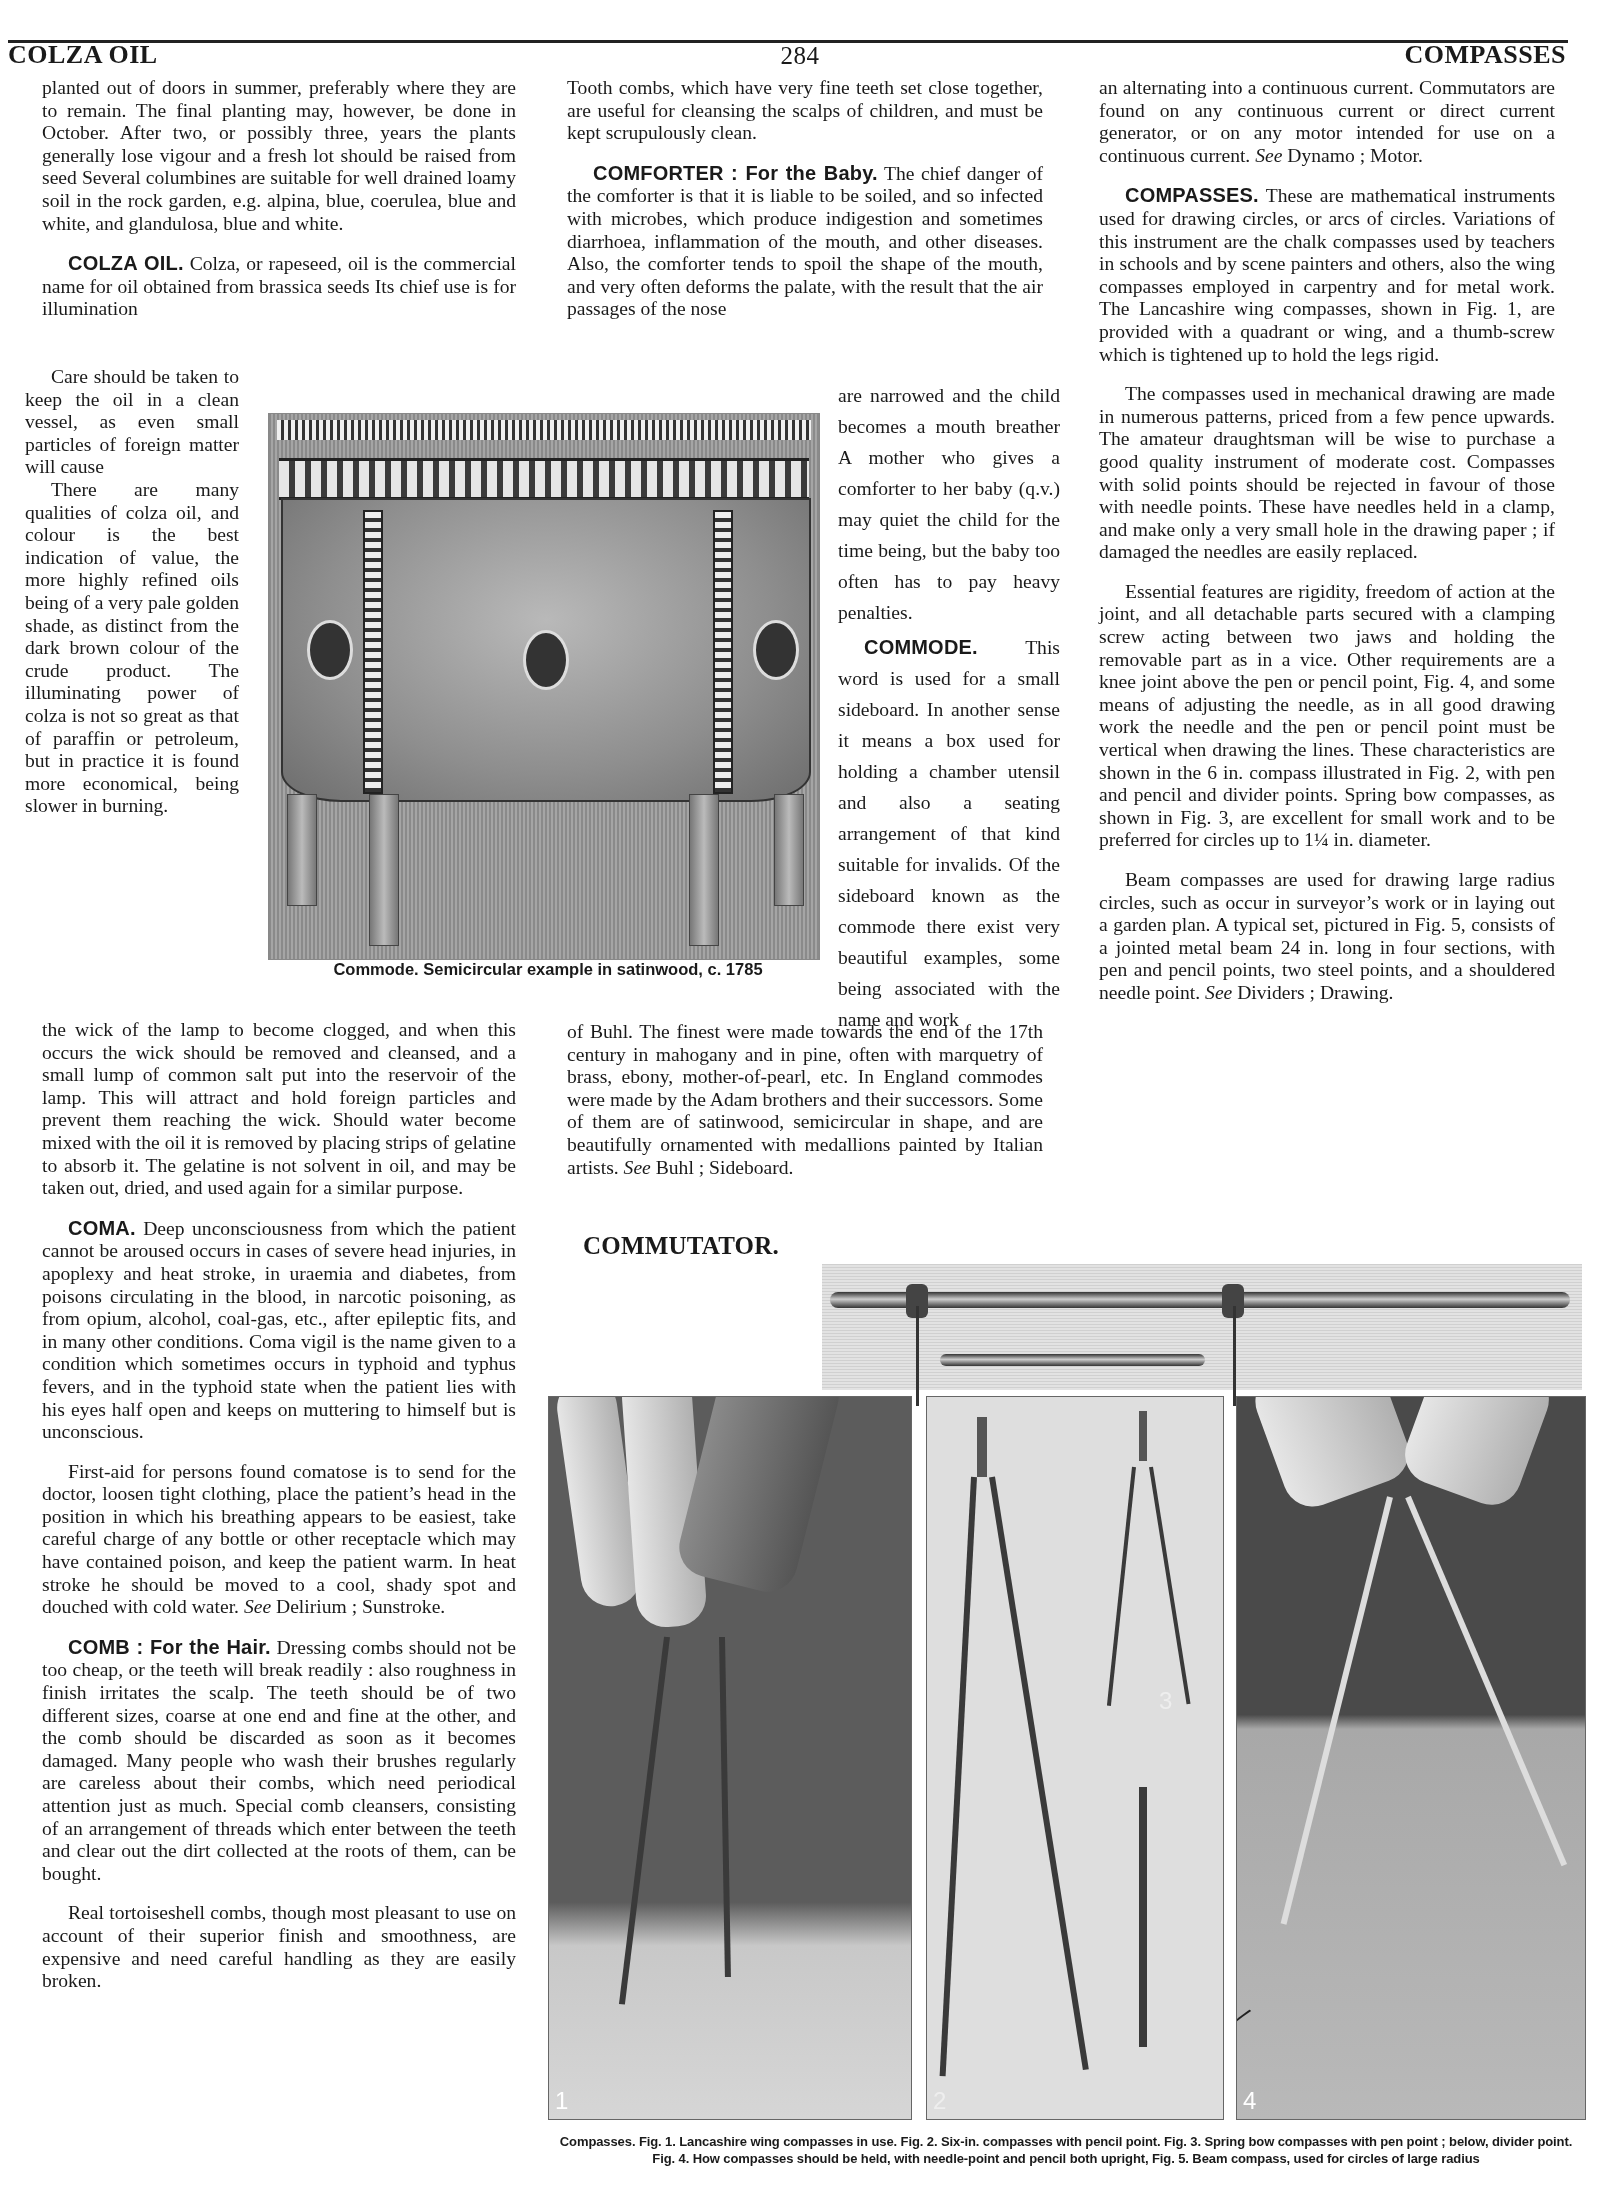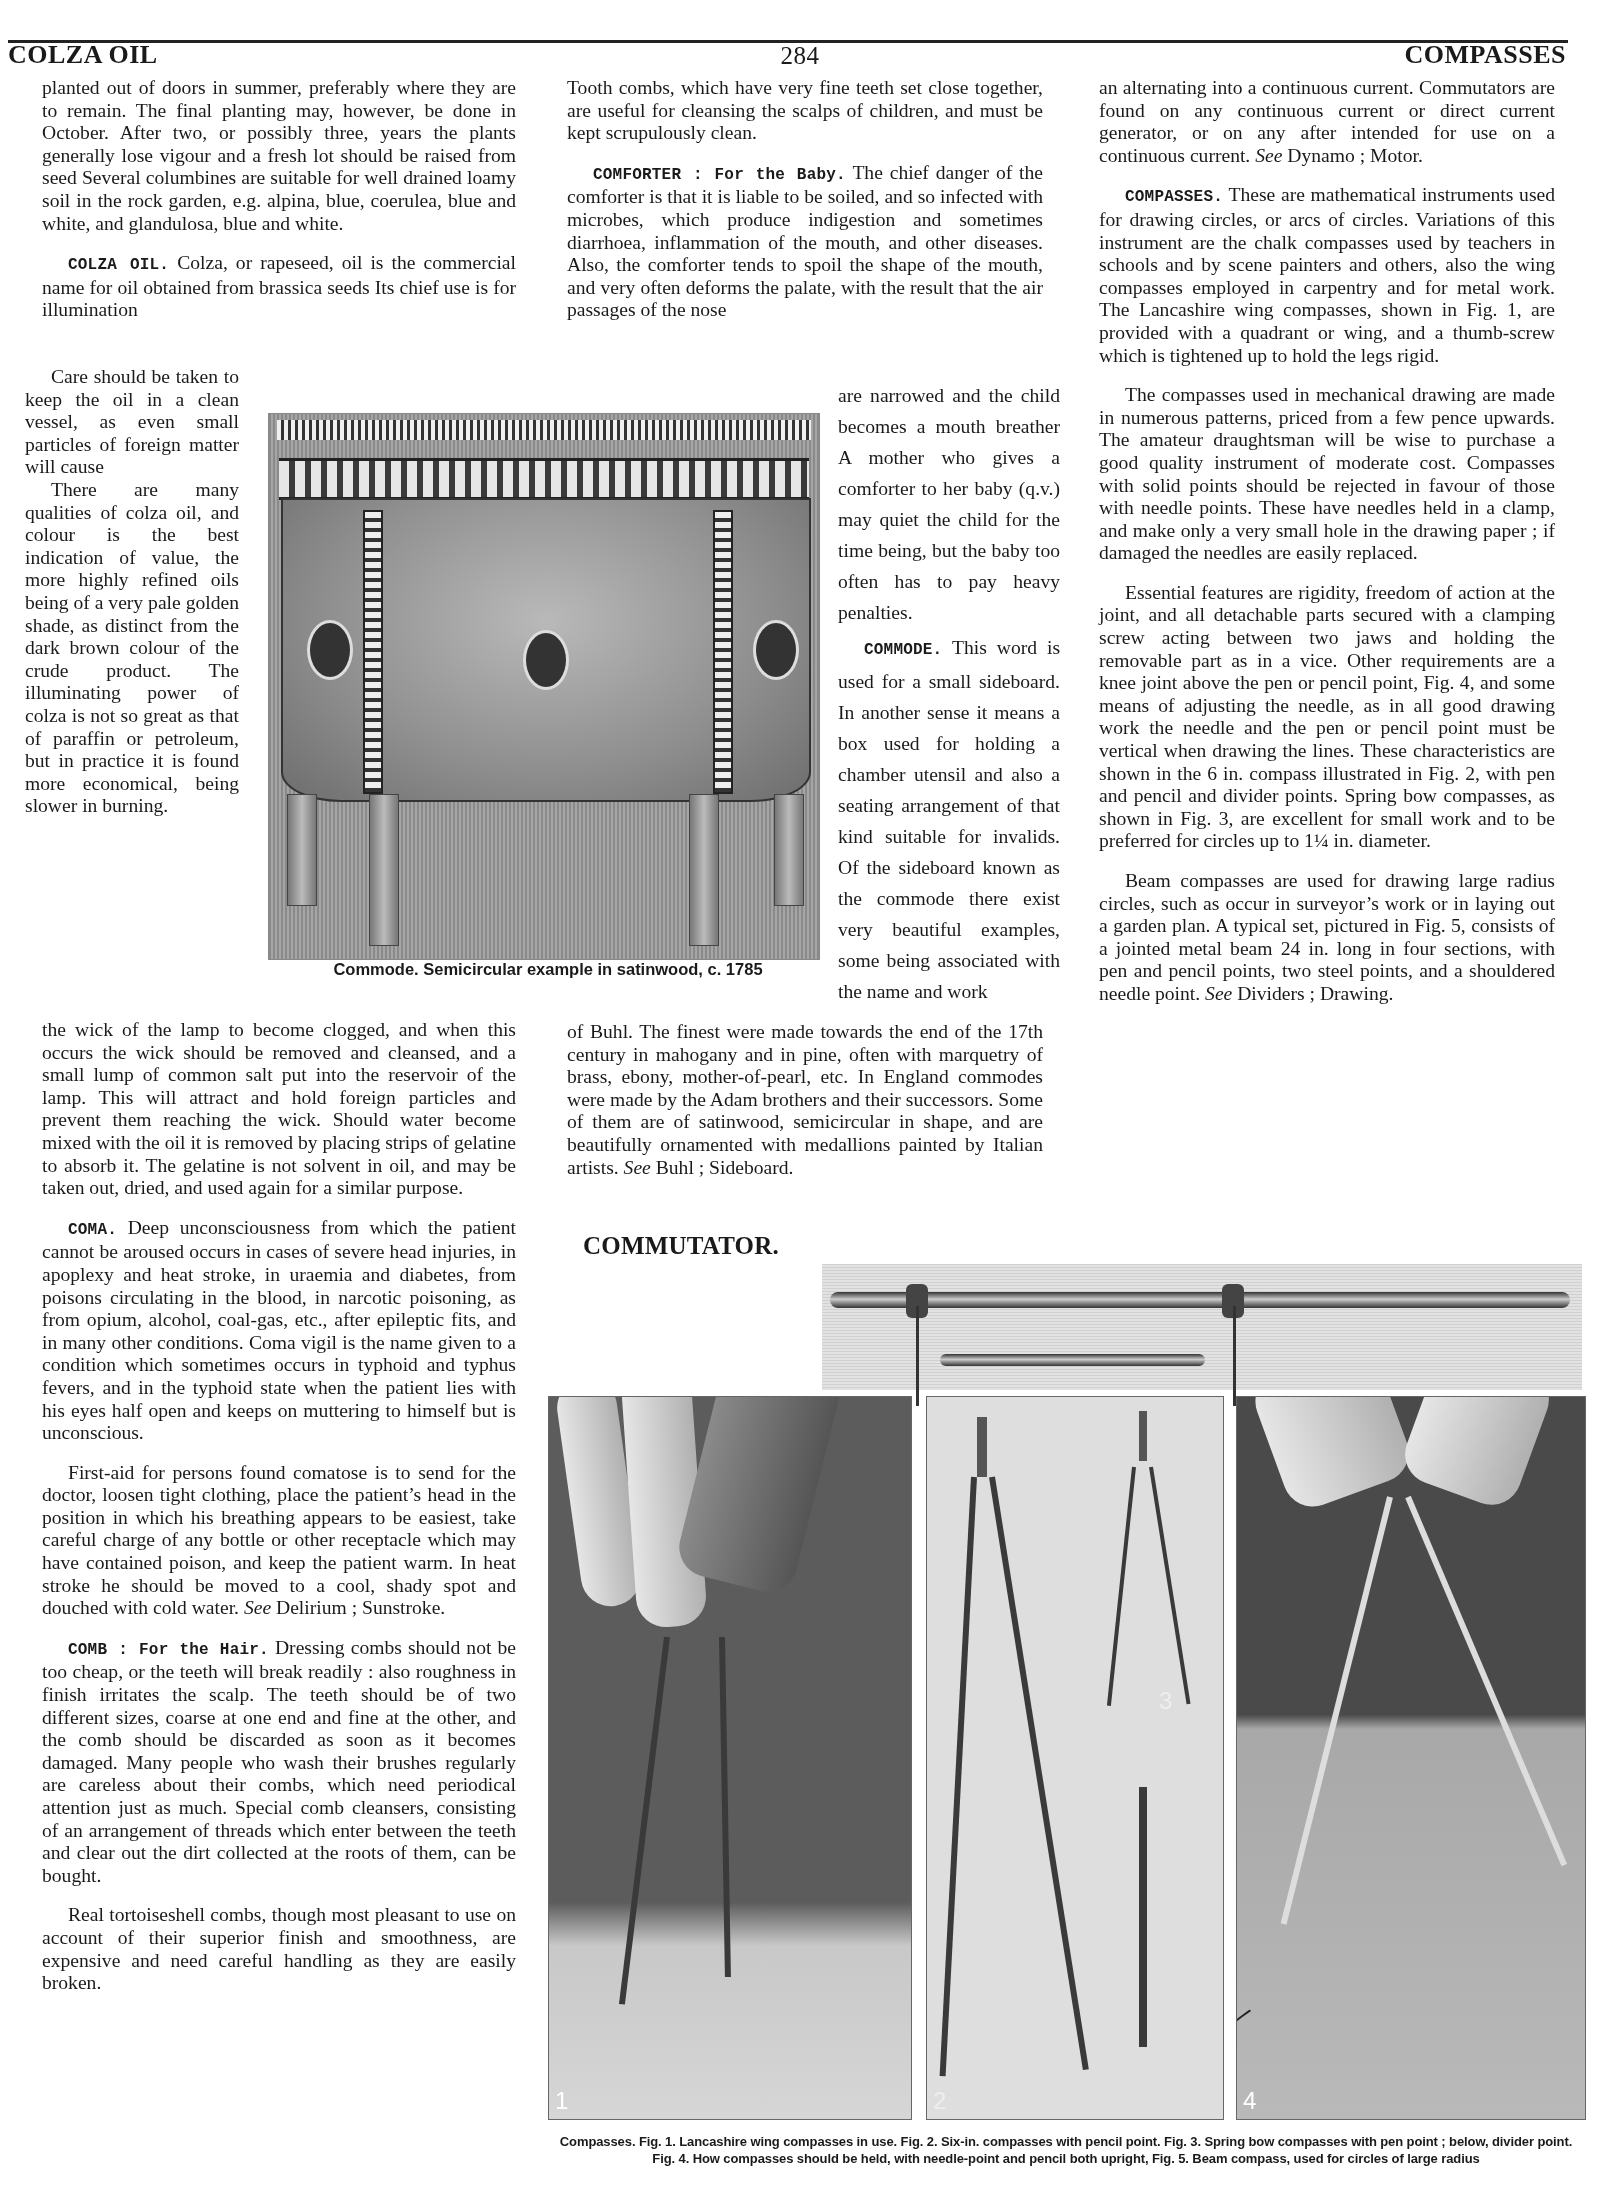--- a/index.html
+++ b/index.html
@@ -20,21 +20,21 @@
   .hdr-right { right: 34px; }
   .hdr-rule {
     position: absolute; left: 8px; top: 40px; width: 1560px; height: 3px; background: #222;
   }
   .col {
     position: absolute; font-size: 19.6px; line-height: 22.6px; text-align: justify;
   }
   .col p { margin: 17px; text-indent: 26px; hyphens: manual; }
   .col p.noind { text-indent: 0; }
   .col p.gap { margin-top: 12px; }
-  .hw { font-family: Liberation Mono, monospace; font-weight: bold; font-size: 16px; letter-spacing: 0.2px; }
+  .hw { font-family: Liberation Sans, sans-serif; font-weight: bold; font-size: 20px; letter-spacing: 0.2px; }
   .see { font-style: italic; }
   .c1 { left: 25px; top: 60px; width: 508px; }
   .c2 { left: 550px; top: 60px; width: 510px; }
   .c3 { left: 1082px; top: 60px; width: 490px; }
 
   
   .narrow-left { position: absolute; left: 25px; top: 366px; width: 214px; font-size: 19.6px; line-height: 22.6px; text-align: justify; }
   .narrow-left p { margin: 0; text-indent: 26px; }
   .narrow-right { position: absolute; left: 838px; top: 380px; width: 222px; font-size: 19.6px; line-height: 31px; text-align: justify; }
   .narrow-right p { margin: 0; text-indent: 0; }
@@ -146,21 +146,21 @@
 
 <div class="col" style="left:550px; top:1004px; width:510px;">
   <p class="noind"><span>of Buhl. The finest were made towards the end of the 17th century in mahogany and in pine, often with marquetry of brass, ebony, mother-of-pearl, etc. In England commodes were made by the Adam brothers and their successors. Some of them are of satinwood, semicircular in shape, and are beautifully ornamented with medallions painted by Italian artists.</span> <span class="see">See</span> <span>Buhl ; Sideboard.</span></p>
 </div>
 
 <div class="commutator-block">
   <span class="hw">COMMUTATOR.</span>
 </div>
 
 <div class="col c3">
-  <p class="noind"><span>an alternating into a continuous current. Commutators are found on any continuous current or direct current generator, or on any after intended for use on a continuous current.</span> <span class="see">See</span> <span>Dynamo ; Motor.</span></p>
+  <p class="noind"><span>an alternating into a continuous current. Commutators are found on any continuous current or direct current generator, or on any motor intended for use on a continuous current.</span> <span class="see">See</span> <span>Dynamo ; Motor.</span></p>
   <p class="gap"><span class="hw">COMPASSES.</span> <span>These are mathematical instruments used for drawing circles, or arcs of circles. Variations of this instrument are the chalk compasses used by teachers in schools and by scene painters and others, also the wing compasses employed in carpentry and for metal work. The Lancashire wing compasses, shown in Fig. 1, are provided with a quadrant or wing, and a thumb-screw which is tightened up to hold the legs rigid.</span></p>
   <p>The compasses used in mechanical drawing are made in numerous patterns, priced from a few pence upwards. The amateur draughtsman will be wise to purchase a good quality instrument of moderate cost. Compasses with solid points should be rejected in favour of those with needle points. These have needles held in a clamp, and make only a very small hole in the drawing paper ; if damaged the needles are easily replaced.</p>
   <p>Essential features are rigidity, freedom of action at the joint, and all detachable parts secured with a clamping screw acting between two jaws and holding the removable part as in a vice. Other requirements are a knee joint above the pen or pencil point, Fig. 4, and some means of adjusting the needle, as in all good drawing work the needle and the pen or pencil point must be vertical when drawing the lines. These characteristics are shown in the 6 in. compass illustrated in Fig. 2, with pen and pencil and divider points. Spring bow compasses, as shown in Fig. 3, are excellent for small work and to be preferred for circles up to 1¼ in. diameter.</p>
   <p><span>Beam compasses are used for drawing large radius circles, such as occur in surveyor’s work or in laying out a garden plan. A typical set, pictured in Fig. 5, consists of a jointed metal beam 24 in. long in four sections, with pen and pencil points, two steel points, and a shouldered needle point.</span> <span class="see">See</span> <span>Dividers ; Drawing.</span></p>
 </div>
 
 <div class="beam-fig">
   <div class="beam-rod"></div>
   <div class="beam-clamp" style="left:84px"></div>
   <div class="beam-needle" style="left:94px"></div>

